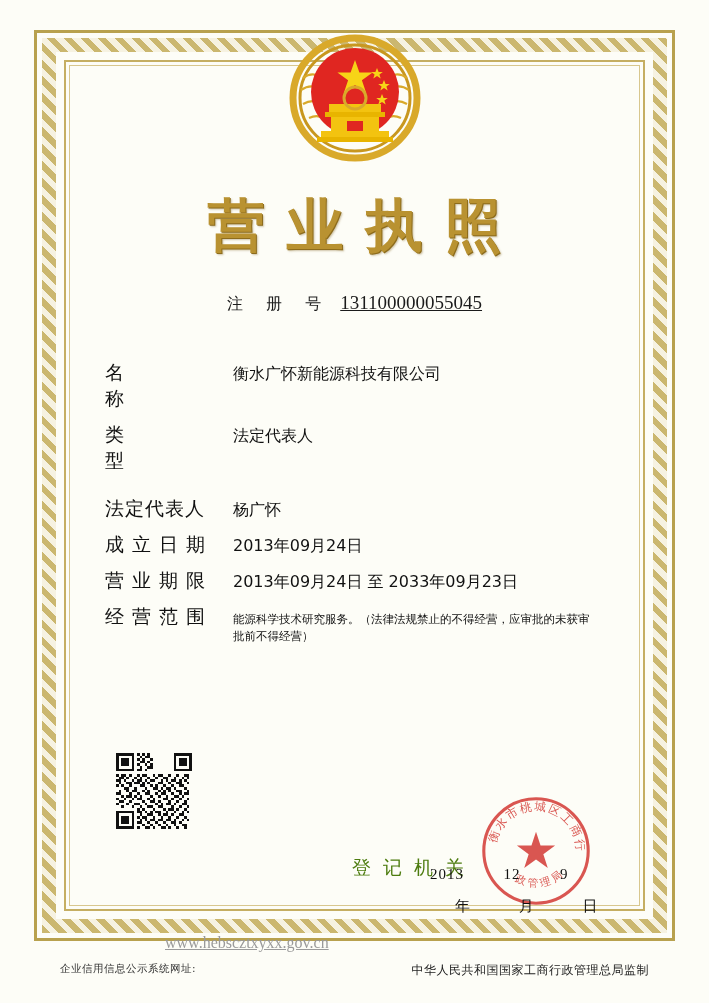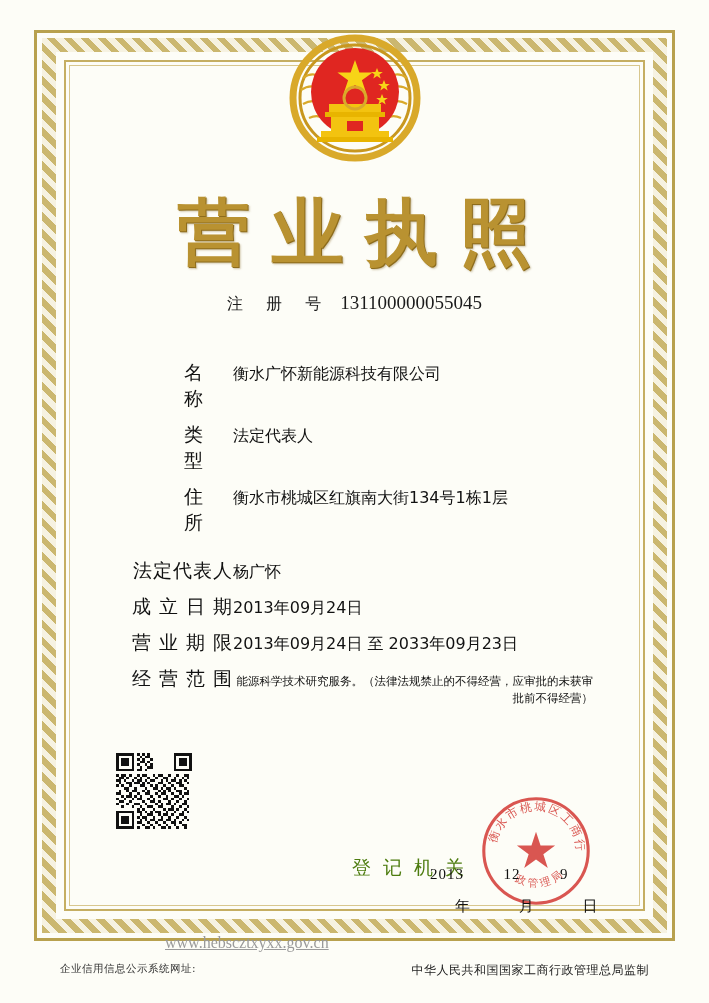--- a/index.html
+++ b/index.html
@@ -60,21 +60,21 @@
   }
   .emblem-wrap svg { display: block; }
 
   
   .title {
     position: absolute;
     top: 196px;
     left: 0; right: 0;
     text-align: center;
     font-family: "DejaVu Serif", "Liberation Serif", serif;
-    font-size: 72px;
+    font-size: 57px;
     font-weight: bold;
     letter-spacing: 22px;
     text-indent: 22px;
     color: #b99231;
     text-shadow: 1px 1px 0 #8d6c1c, 2px 2px 2px rgba(120,90,20,.35);
     line-height: 1;
   }
 
   .reg-row {
     position: absolute;
@@ -88,29 +88,29 @@
   .reg-row .reg-label {
     letter-spacing: 9px;
     font-family: "DejaVu Sans", sans-serif;
     font-size: 16px;
   }
   .reg-row .reg-value {
     font-family: "Liberation Serif", serif;
     font-size: 19px;
     letter-spacing: 0px;
     margin-left: 4px;
+    text-decoration: underline;
   }
 
   
   .fields {
     position: absolute;
     top: 360px;
     left: 105px;
     right: 95px;
-    text-align: right;
   }
   .field {
     display: flex;
     align-items: baseline;
     margin-bottom: 10px;
   }
   .field .label {
     width: 128px;
     flex: 0 0 128px;
     font-size: 19px;
@@ -274,24 +274,20 @@
     <div class="field big">
       <div class="label sp6">名        称</div>
       <div class="value">衡水广怀新能源科技有限公司</div>
     </div>
 
     <div class="field big">
       <div class="label sp6">类        型</div>
       <div class="value">法定代表人</div>
     </div>
 
-    <div class="field big">
-      <div class="label sp6">住        所</div>
-      <div class="value">衡水市桃城区红旗南大街134号1栋1层</div>
-    </div>
 
     <div class="gap-a"></div>
 
     <div class="field big">
       <div class="label sp0">法定代表人</div>
       <div class="value">杨广怀</div>
     </div>
 
 
     <div class="field big">

